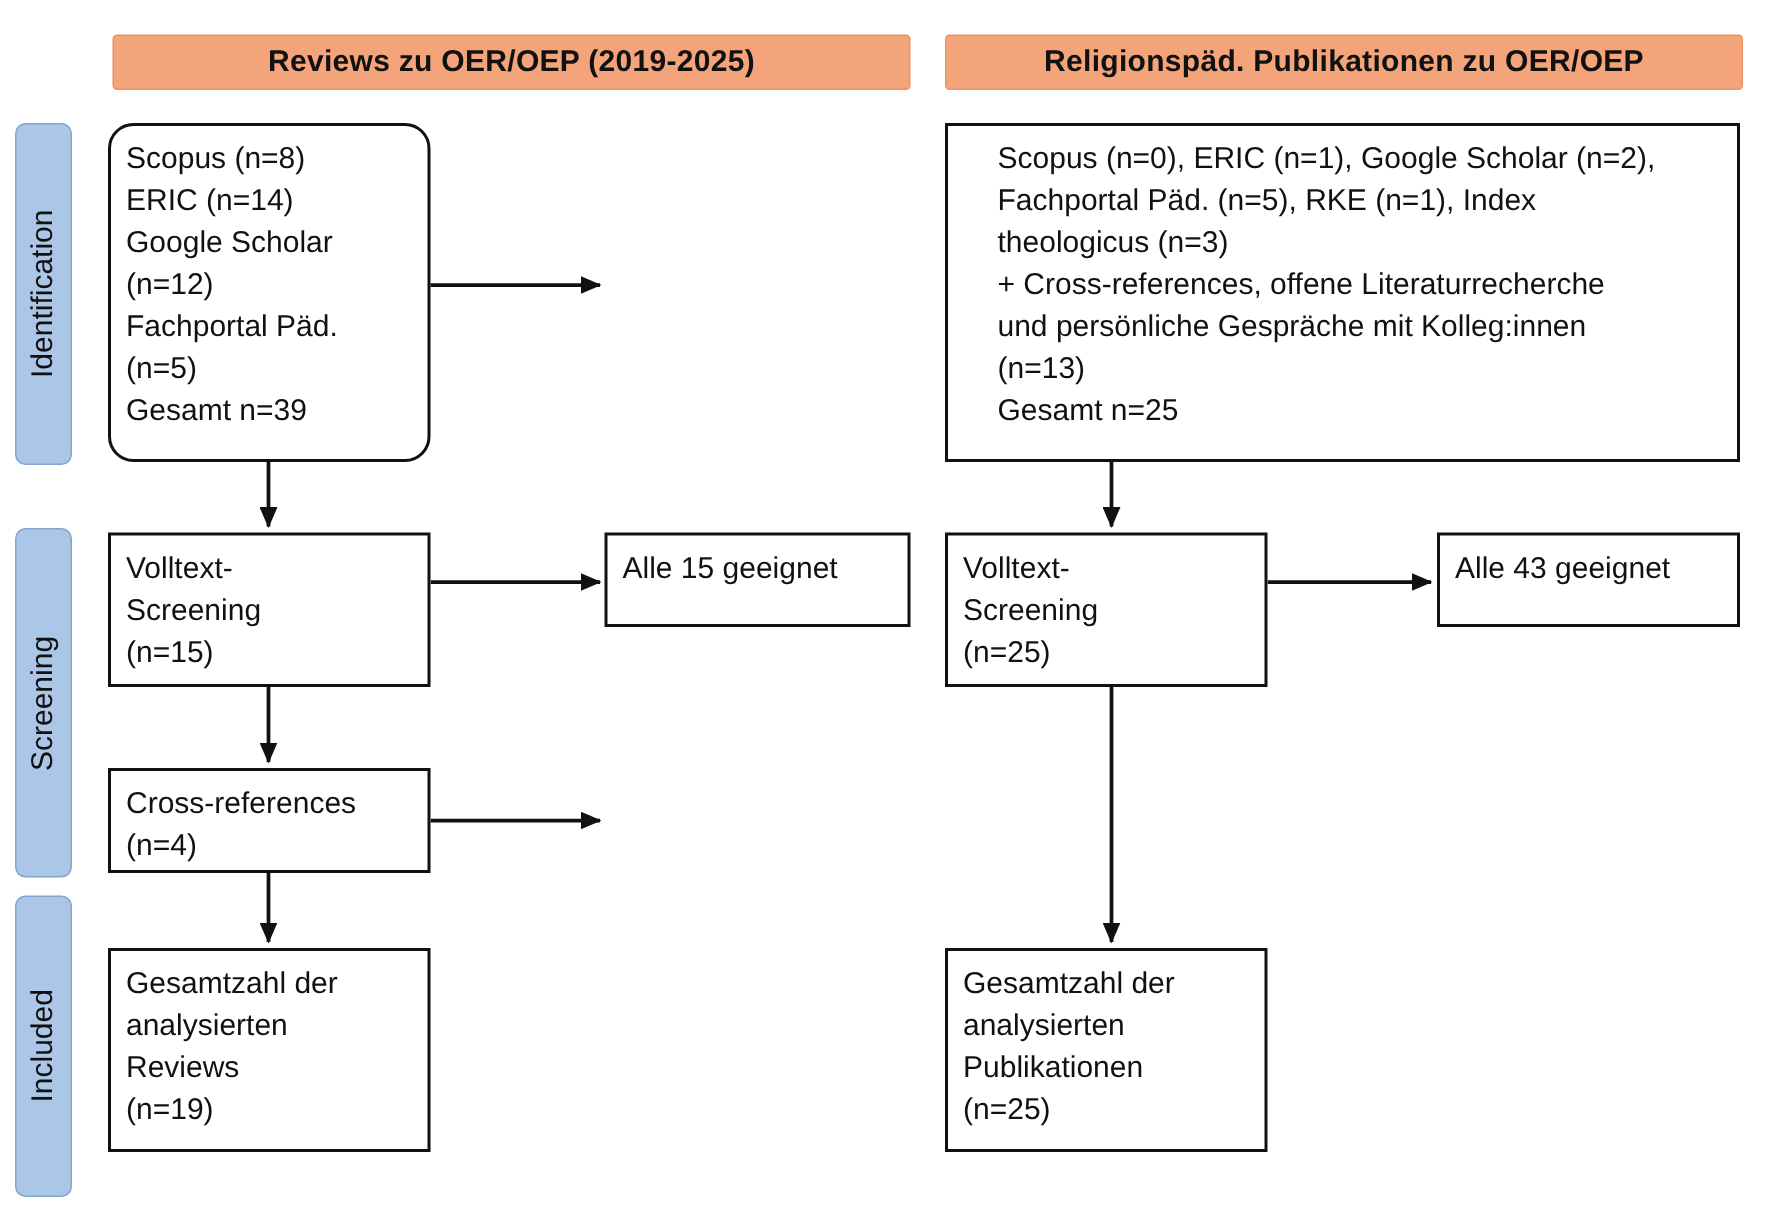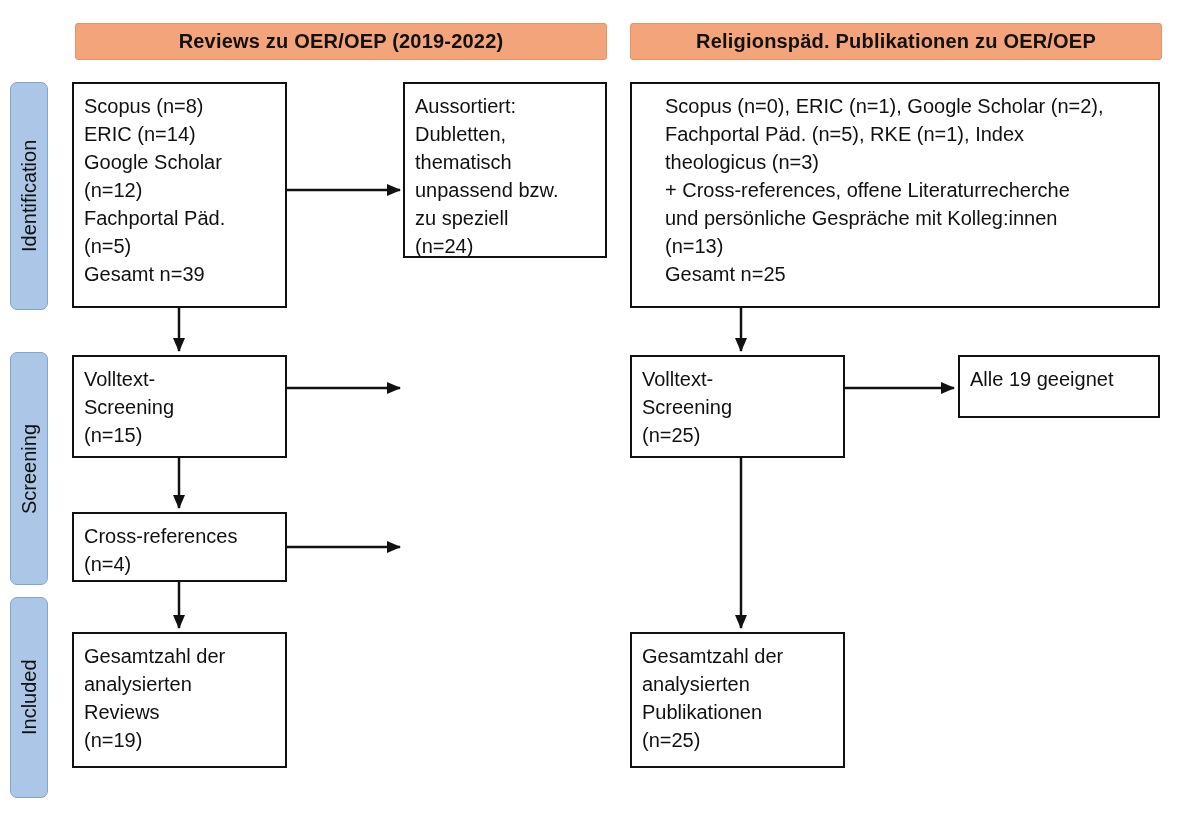--- a/index.html
+++ b/index.html
@@ -52,21 +52,21 @@
 
   .box {
     position: absolute;
     background: #ffffff;
     border: 2px solid #111111;
     padding: 8px 10px;
     font-size: 20px;
     line-height: 1.4;
     white-space: pre-line;
   }
-  #box-l-sources         { left: 72px;  top: 82px;  width: 215px; height: 226px; }
+  #box-l-sources         { left: 72px;  top: 82px;  width: 215px; height: 226px; border-radius: 17px; }
   #box-l-excluded        { left: 403px; top: 82px;  width: 204px; height: 176px; }
   #box-l-fulltext        { left: 72px;  top: 355px; width: 215px; height: 103px; }
   #box-l-fulltext-result { left: 403px; top: 355px; width: 204px; height: 63px;  }
   #box-l-crossref        { left: 72px;  top: 512px; width: 215px; height: 70px;  }
   #box-l-crossref-result { left: 403px; top: 512px; width: 204px; height: 70px;  }
   #box-l-included        { left: 72px;  top: 632px; width: 215px; height: 136px; }
 
   #box-r-sources         { left: 630px; top: 82px;  width: 530px; height: 226px; padding-left: 33px; }
   #box-r-fulltext        { left: 630px; top: 355px; width: 215px; height: 103px; }
   #box-r-fulltext-result { left: 958px; top: 355px; width: 202px; height: 63px;  }
@@ -87,59 +87,54 @@
     <line x1="179" y1="308" x2="179" y2="351" stroke="#111111" stroke-width="2.5" marker-end="url(#ah)"></line>
     <line x1="287" y1="388" x2="400" y2="388" stroke="#111111" stroke-width="2.5" marker-end="url(#ah)"></line>
     <line x1="179" y1="458" x2="179" y2="508" stroke="#111111" stroke-width="2.5" marker-end="url(#ah)"></line>
     <line x1="287" y1="547" x2="400" y2="547" stroke="#111111" stroke-width="2.5" marker-end="url(#ah)"></line>
     <line x1="179" y1="582" x2="179" y2="628" stroke="#111111" stroke-width="2.5" marker-end="url(#ah)"></line>
     <line x1="741" y1="308" x2="741" y2="351" stroke="#111111" stroke-width="2.5" marker-end="url(#ah)"></line>
     <line x1="845" y1="388" x2="954" y2="388" stroke="#111111" stroke-width="2.5" marker-end="url(#ah)"></line>
     <line x1="741" y1="458" x2="741" y2="628" stroke="#111111" stroke-width="2.5" marker-end="url(#ah)"></line>
   </svg>
 
-  <div class="header" id="header-left">Reviews zu OER/OEP (2019-2022)</div>
+  <div class="header" id="header-left">Reviews zu OER/OEP (2019-2025)</div>
   <div class="header" id="header-right">Religionspäd. Publikationen zu OER/OEP</div>
 
   <div class="stage" id="stage-identification">Identification</div>
   <div class="stage" id="stage-screening">Screening</div>
   <div class="stage" id="stage-included">Included</div>
 
   <div class="box" id="box-l-sources">Scopus (n=8)
 ERIC (n=14)
 Google Scholar
 (n=12)
 Fachportal Päd.
 (n=5)
 Gesamt n=39</div>
-  <div class="box" id="box-l-excluded">Aussortiert:
-Dubletten,
-thematisch
-unpassend bzw.
-zu speziell
-(n=24)</div>
   <div class="box" id="box-l-fulltext">Volltext-
 Screening
 (n=15)</div>
+  <div class="box" id="box-l-fulltext-result">Alle 15 geeignet</div>
   <div class="box" id="box-l-crossref">Cross-references
 (n=4)</div>
   <div class="box" id="box-l-included">Gesamtzahl der
 analysierten
 Reviews
 (n=19)</div>
 
   <div class="box" id="box-r-sources">Scopus (n=0), ERIC (n=1), Google Scholar (n=2),
 Fachportal Päd. (n=5), RKE (n=1), Index
 theologicus (n=3)
 + Cross-references, offene Literaturrecherche
 und persönliche Gespräche mit Kolleg:innen
 (n=13)
 Gesamt n=25</div>
   <div class="box" id="box-r-fulltext">Volltext-
 Screening
 (n=25)</div>
-  <div class="box" id="box-r-fulltext-result">Alle 19 geeignet</div>
+  <div class="box" id="box-r-fulltext-result">Alle 43 geeignet</div>
   <div class="box" id="box-r-included">Gesamtzahl der
 analysierten
 Publikationen
 (n=25)</div>
 
 </div>
 
 </body></html>

